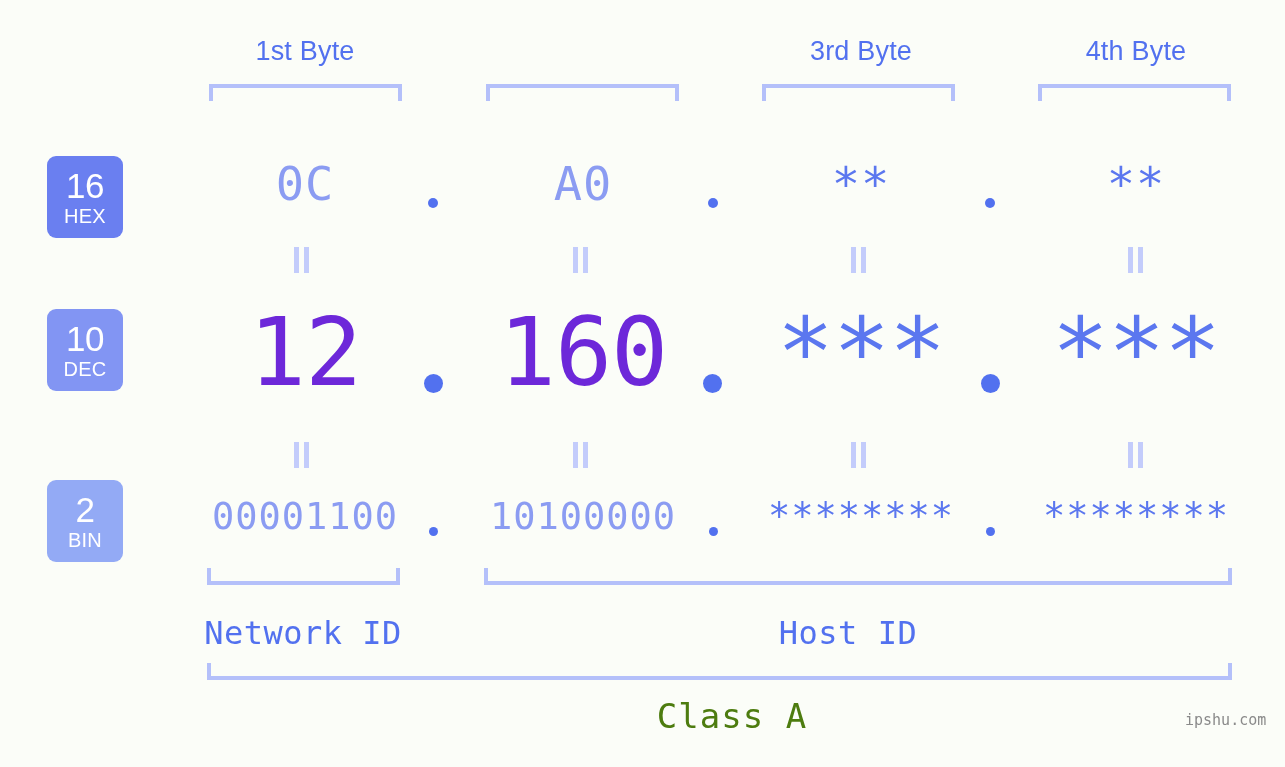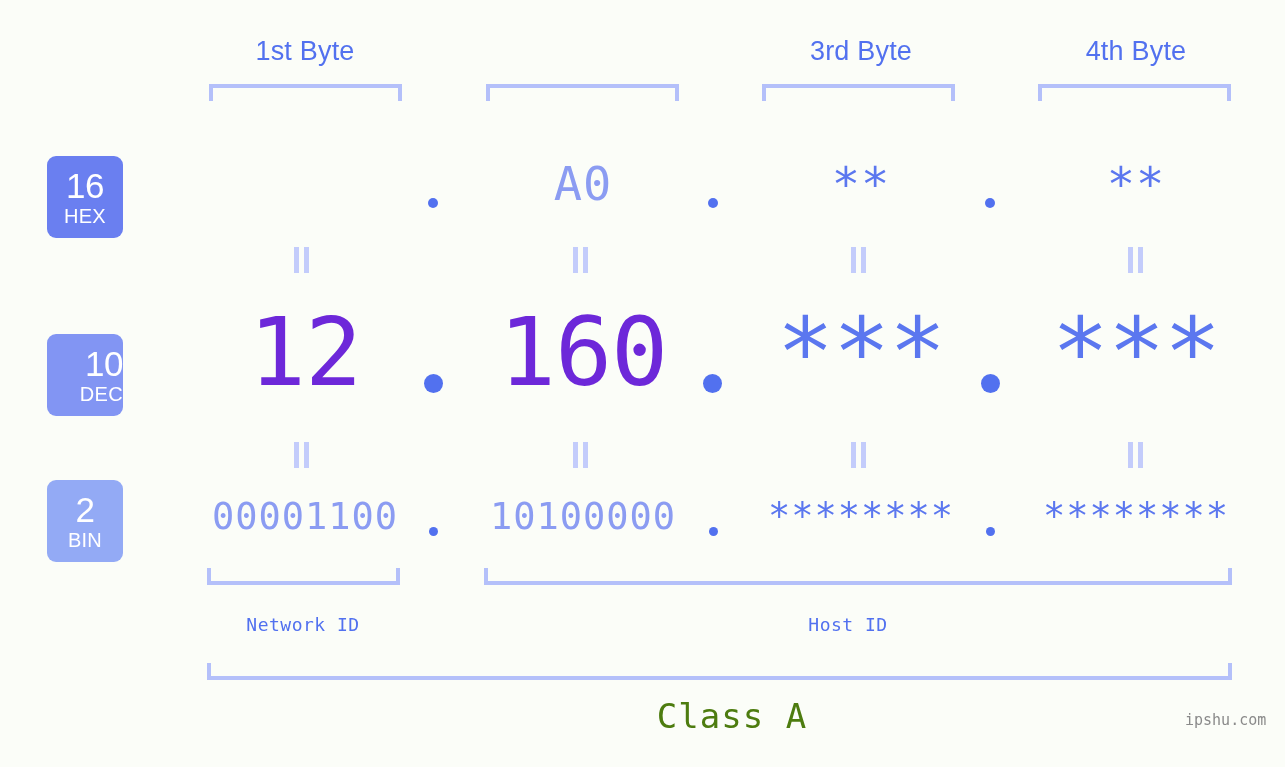--- a/index.html
+++ b/index.html
@@ -126,21 +126,21 @@
     top: 0;
     width: 5px;
     height: 26px;
     background: #c3ccfb;
   }
   .eq span.a { left: 0; }
   .eq span.b { left: 10px; }
 
   
   .section-label {
-    font-size: 18px;
+    font-size: 32px;
     color: #5271ef;
     text-align: center;
     white-space: nowrap;
     letter-spacing: 0.5px;
   }
   .class-label {
     font-size: 34px;
     color: #4d7c0f;
     text-align: center;
     white-space: nowrap;
@@ -166,29 +166,30 @@
 
   <div class="abs bracket-down" style="left:209px; top:84px; width:193px;"></div>
   <div class="abs bracket-down" style="left:486px; top:84px; width:193px;"></div>
   <div class="abs bracket-down" style="left:762px; top:84px; width:193px;"></div>
   <div class="abs bracket-down" style="left:1038px; top:84px; width:193px;"></div>
 
   <div class="abs badge badge-hex" style="left:47px; top:156px;">
     <span class="num">16</span>
     <span class="word">HEX</span>
   </div>
-  <div class="abs badge badge-dec" style="left:47px; top:334px;align-items:flex-end;">
+  <div class="abs badge badge-dec" style="left:47px; top:309px;">
     <span class="num">10</span>
     <span class="word">DEC</span>
   </div>
   <div class="abs badge badge-bin" style="left:47px; top:480px;">
     <span class="num">2</span>
     <span class="word">BIN</span>
   </div>
 
+  <div class="abs val val-hex" style="left:180px; top:160px; width:250px;">0C</div>
   <div class="abs val val-hex" style="left:458px; top:160px; width:250px;">A0</div>
   <div class="abs val val-hex val-star" style="left:736px; top:160px; width:250px;">**</div>
   <div class="abs val val-hex val-star" style="left:1011px; top:160px; width:250px;">**</div>
 
   <div class="dot dot-hex" style="left:428px; top:198px;"></div>
   <div class="dot dot-hex" style="left:708px; top:198px;"></div>
   <div class="dot dot-hex" style="left:985px; top:198px;"></div>
 
   <div class="eq" style="left:294px; top:247px;">
       <span class="a"></span>

